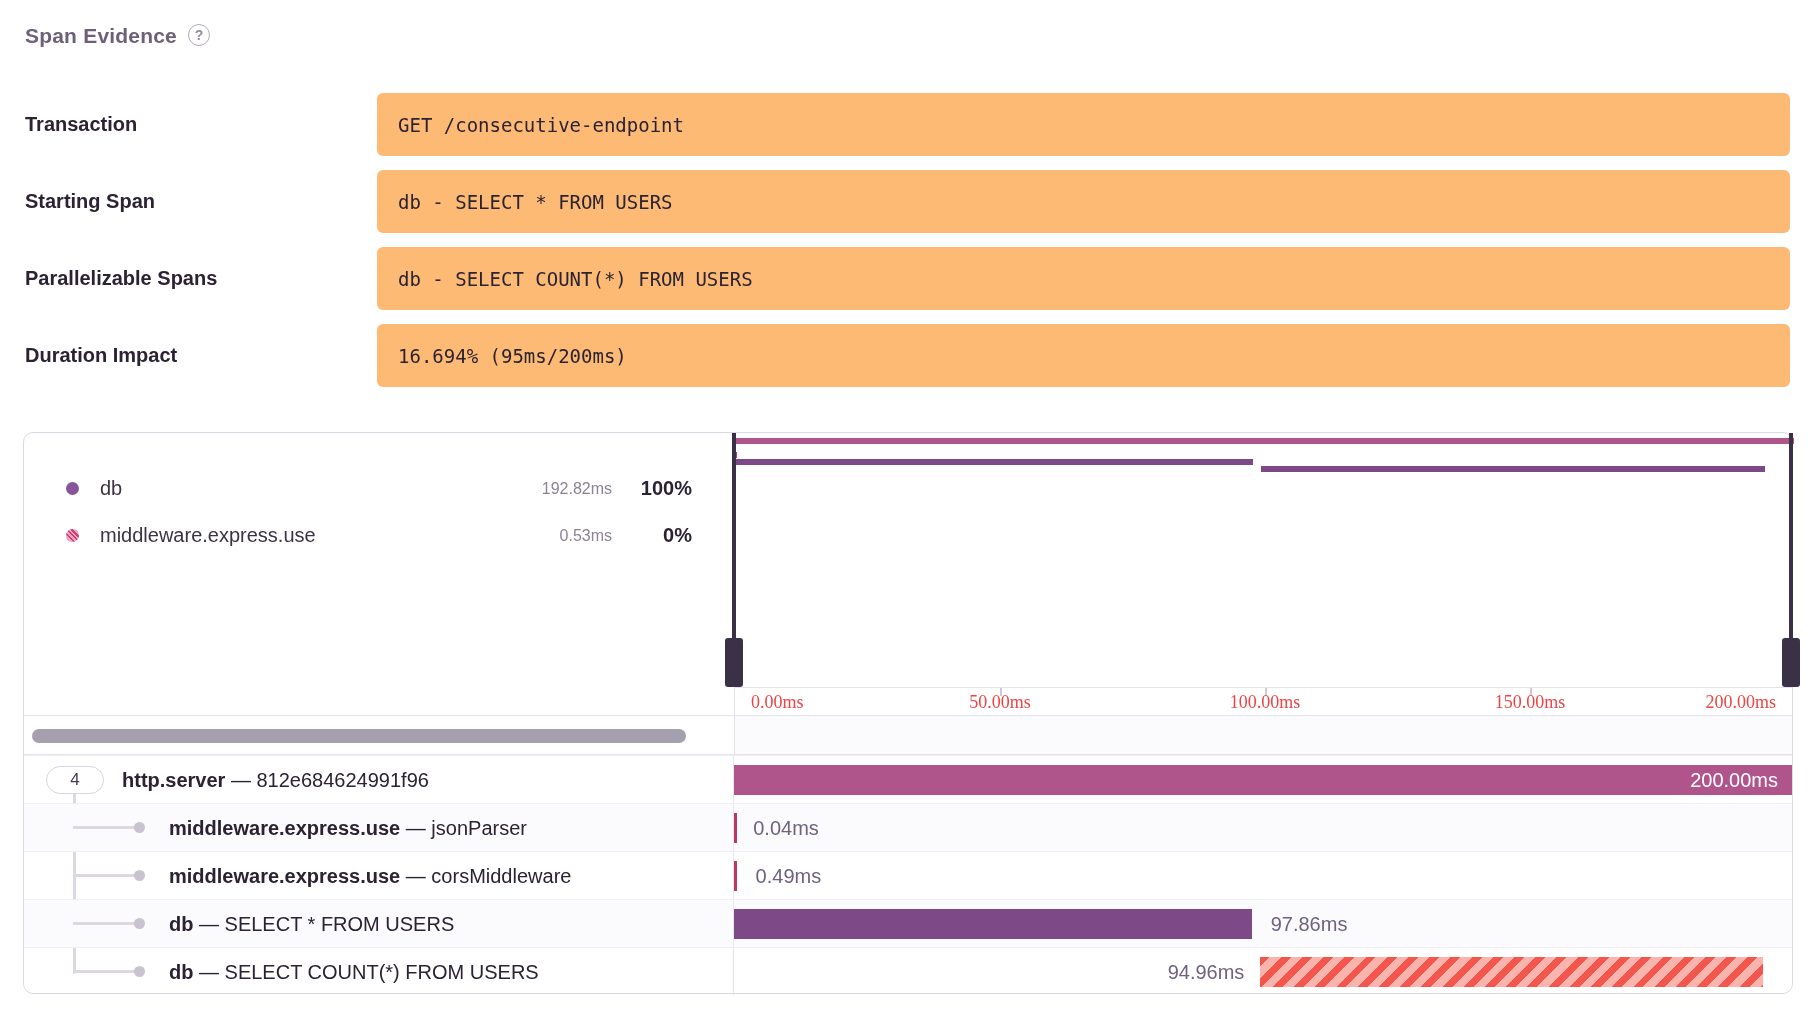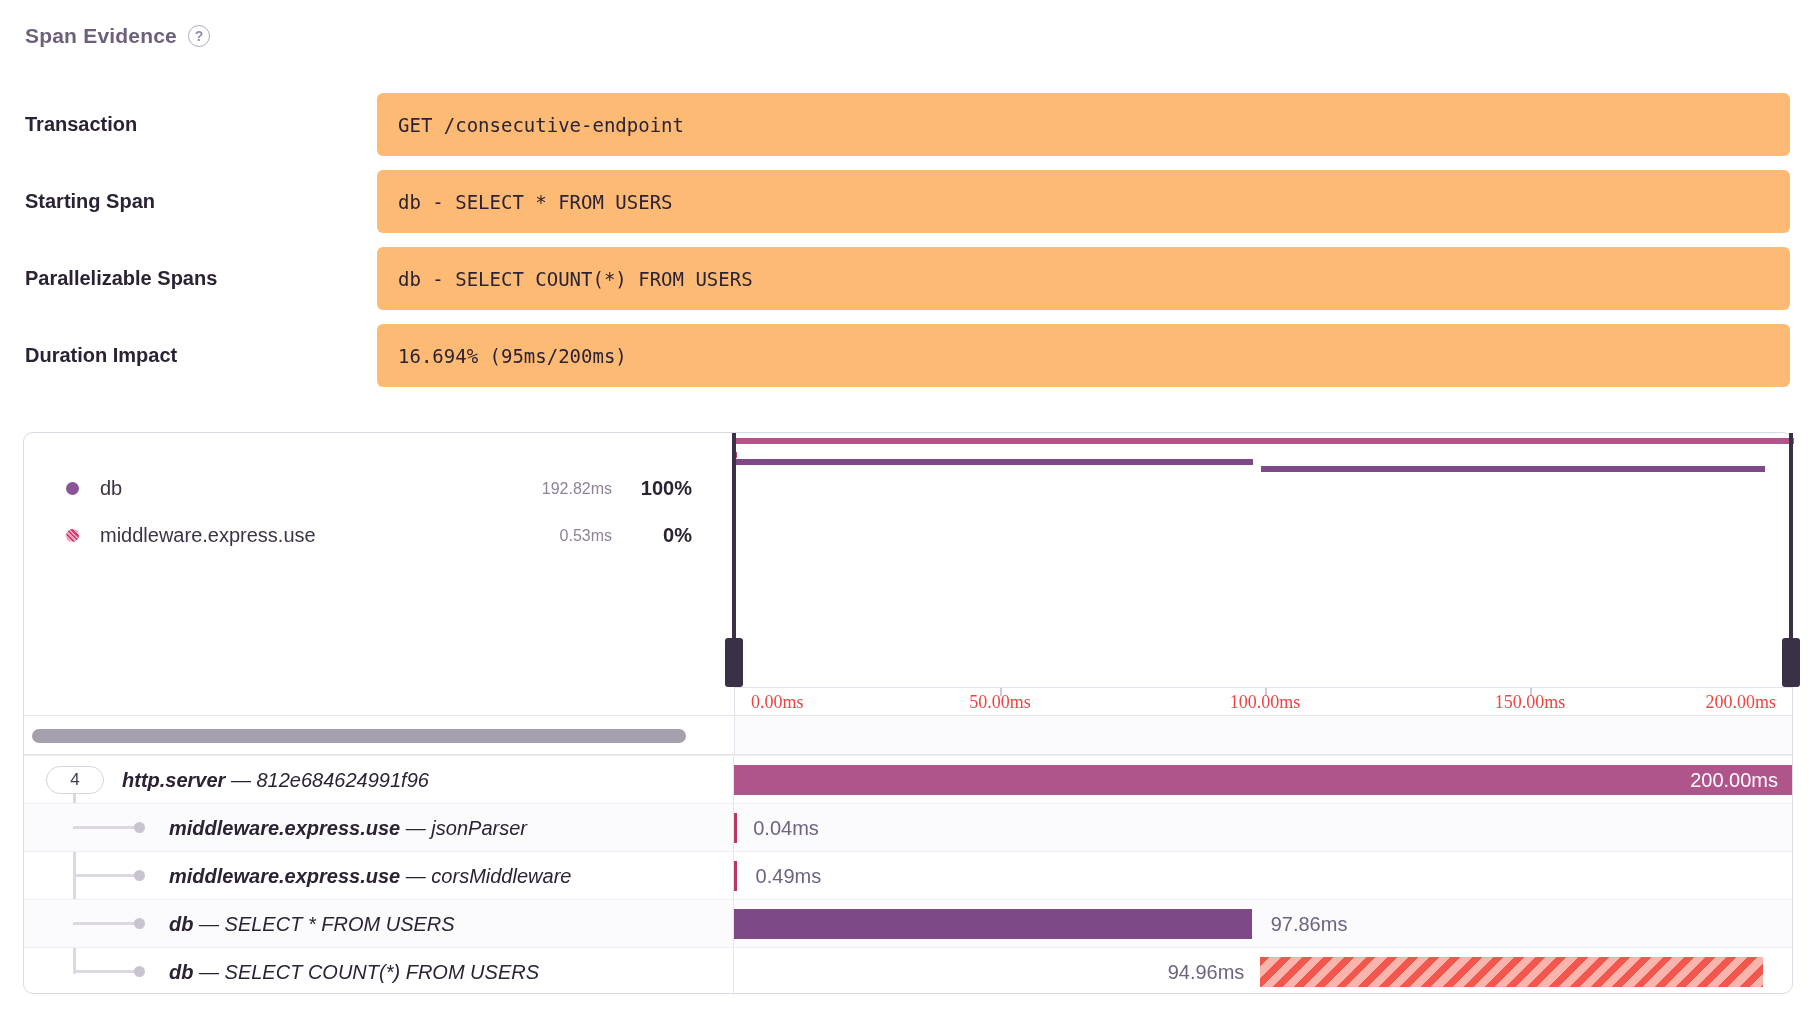--- a/index.html
+++ b/index.html
@@ -1,20 +1,20 @@
 <!DOCTYPE html>
 <html><head>
 <meta charset="utf-8">
 <style>
   * { margin:0; padding:0; box-sizing:border-box; }
   html,body { width:1820px; height:1020px; background:#fff; overflow:hidden;
               font-family:"Liberation Sans", sans-serif; color:#2b2233; }
 
   
-  .hdr { display:flex; align-items:center; gap:11px; margin:24px 0 0 25px; }
+  .hdr { display:flex; align-items:flex-start; gap:11px; margin:24px 0 0 25px; }
   .hdr-title { font-size:21px; font-weight:700; color:#6d6079; letter-spacing:.2px; }
   .help { width:22px; height:22px; border:1.6px solid #b3aabe; border-radius:50%;
           display:flex; align-items:center; justify-content:center;
           font-size:14px; font-weight:700; color:#968ba3; cursor:pointer; }
 
   
   .kv { margin:45px 0 0 25px; }
   .kv-row { display:flex; align-items:center; height:63px; margin-bottom:14px; }
   .kv-label { flex:0 0 352px; font-size:20px; font-weight:700; color:#2b2233; }
   .kv-box { flex:1; margin-right:30px; height:63px; background:#fdba74; border-radius:6px;
@@ -58,21 +58,21 @@
   .tree { position:absolute; left:0; right:0; top:322px; bottom:0; }
   .tree-row { position:relative; display:flex; height:48px; border-top:1px solid #f0edf4; }
   .tree-row:nth-child(odd):not(:first-child) { background:#fbfafd; }
   .cell-left { flex:0 0 710px; position:relative; border-right:1px solid #e8e4ed; }
   .cell-right { flex:1; position:relative; }
   .badge { position:absolute; left:22px; top:10px; width:58px; height:28px;
            border:1.5px solid #d8d3de; border-radius:14px; background:#fff;
            display:flex; align-items:center; justify-content:center;
            font-size:17px; color:#443a50; cursor:pointer; }
   .row-text { position:absolute; top:50%; transform:translateY(-50%); white-space:nowrap;
-              font-size:20px; color:#2b2233;font-style:italic; }
+              font-size:20px; color:#2b2233; }
   .row-text .op { font-weight:700; }
   .root .row-text { left:98px; }
   .child .row-text { left:145px; }
   .conn-v { position:absolute; left:49px; width:3px; background:#dcd7e2; border-radius:2px; }
   .conn-h { position:absolute; left:49px; width:66px; height:3px; background:#dcd7e2; }
   .conn-dot { position:absolute; left:110px; width:11px; height:11px; border-radius:50%; background:#c9c3d1; }
   .tree-bar { position:absolute; top:9px; height:30px; cursor:pointer; }
   .tree-bar.striped { background-image:repeating-linear-gradient(135deg,#f2564c 0 7px,#f9b4ad 7px 15px); }
   .bar-inside-label { position:absolute; right:14px; top:0; height:30px; line-height:30px;
                       color:#fff; font-size:20px; }

